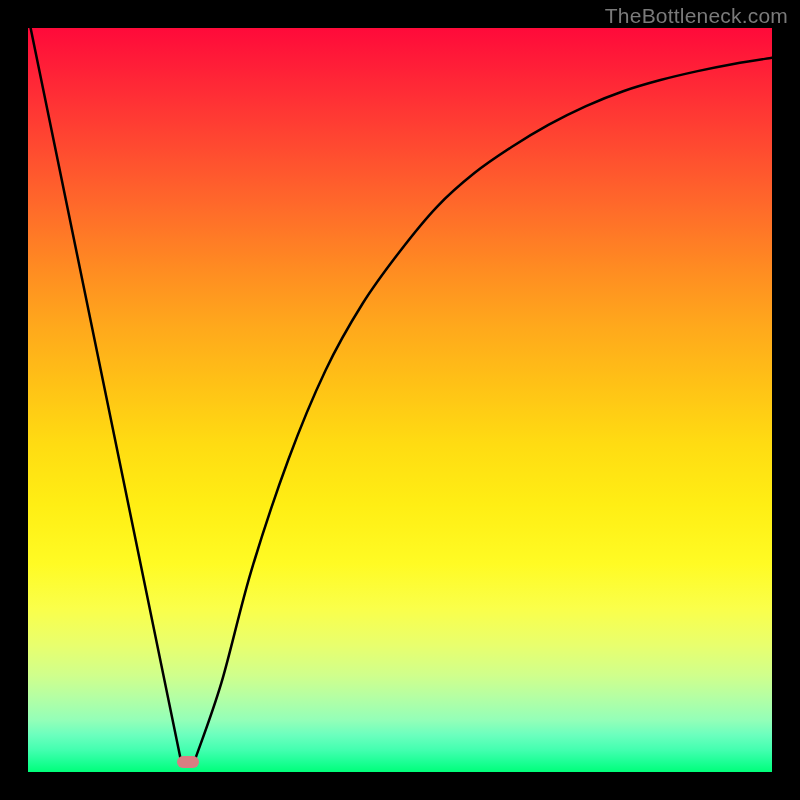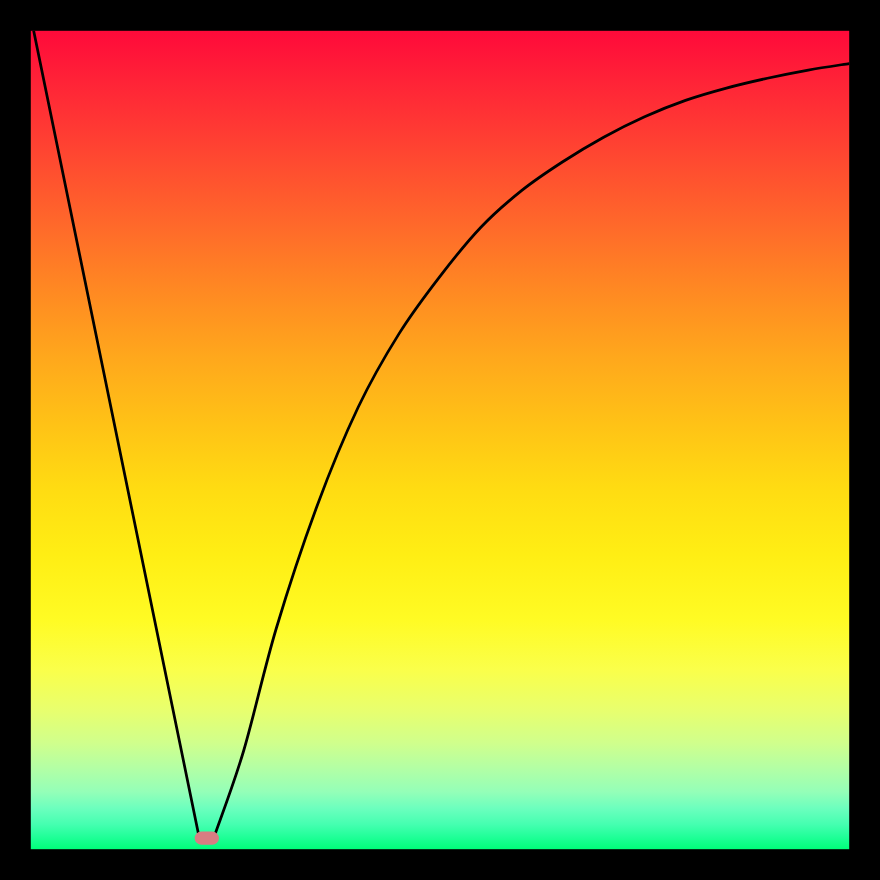--- a/index.html
+++ b/index.html
@@ -66,20 +66,21 @@
   .marker {
     position: absolute;
     background: #d97d82;
     border-radius: 999px;
   }
 </style>
 </head>
 <body>
 
 <div class="frame">
+  <div class="watermark">TheBottleneck.com</div>
   <div class="plot-area">
     <svg class="curve-svg" viewBox="0 0 744 744" preserveAspectRatio="none">
       <path id="curve-left" fill="none" stroke="#000" stroke-width="2.5" stroke-linecap="round" stroke-linejoin="round" d="M 2.604 0 L 152.51999999999998 730.608"></path>
       <path id="curve-right" fill="none" stroke="#000" stroke-width="2.5" stroke-linecap="round" stroke-linejoin="round" d="M 167.4 730.608 C 171.74 717.9599999999999, 184.14 685.9680000000001, 193.44 654.72 C 202.74 623.472, 212.04 580.32, 223.2 543.12 C 234.35999999999999 505.92, 247.99999999999997 465.00000000000006, 260.4 431.52000000000004 C 272.79999999999995 398.04, 285.20000000000005 368.28, 297.6 342.23999999999995 C 310 316.19999999999993, 322.40000000000003 295.11999999999995, 334.8 275.28 C 347.2 255.44, 359.6 239.32000000000005, 372 223.20000000000005 C 384.4 207.08000000000004, 396.80000000000007 191.58, 409.20000000000005 178.56 C 421.6 165.54, 434 154.99999999999994, 446.4 145.07999999999996 C 458.79999999999995 135.15999999999997, 471.20000000000005 127.10000000000001, 483.6 119.04000000000002 C 496 110.98000000000003, 508.4 103.54, 520.8 96.72 C 533.1999999999999 89.89999999999999, 545.6 83.69999999999999, 558 78.11999999999999 C 570.4 72.53999999999999, 582.8000000000001 67.57999999999998, 595.2 63.239999999999974 C 607.6 58.89999999999997, 620 55.427999999999955, 632.4 52.07999999999996 C 644.8 48.73199999999997, 657.2 45.880000000000024, 669.6 43.15200000000004 C 682 40.42400000000005, 694.4 37.94400000000003, 706.8 35.71200000000003 C 719.1999999999999 33.48000000000003, 737.8 30.752000000000027, 744 29.760000000000026"></path>
     <path fill="none" stroke="#000" stroke-width="2.5" stroke-linecap="round" d="M 152.51999999999998 730.608 Q 159.96 736.56 167.4 730.608"></path>
       </svg>
     <div id="marker" class="marker" style="width: 21.576px; height: 11.904px; left: 149.172px; top: 728.376px;"></div>
   </div>
 </div>
 

